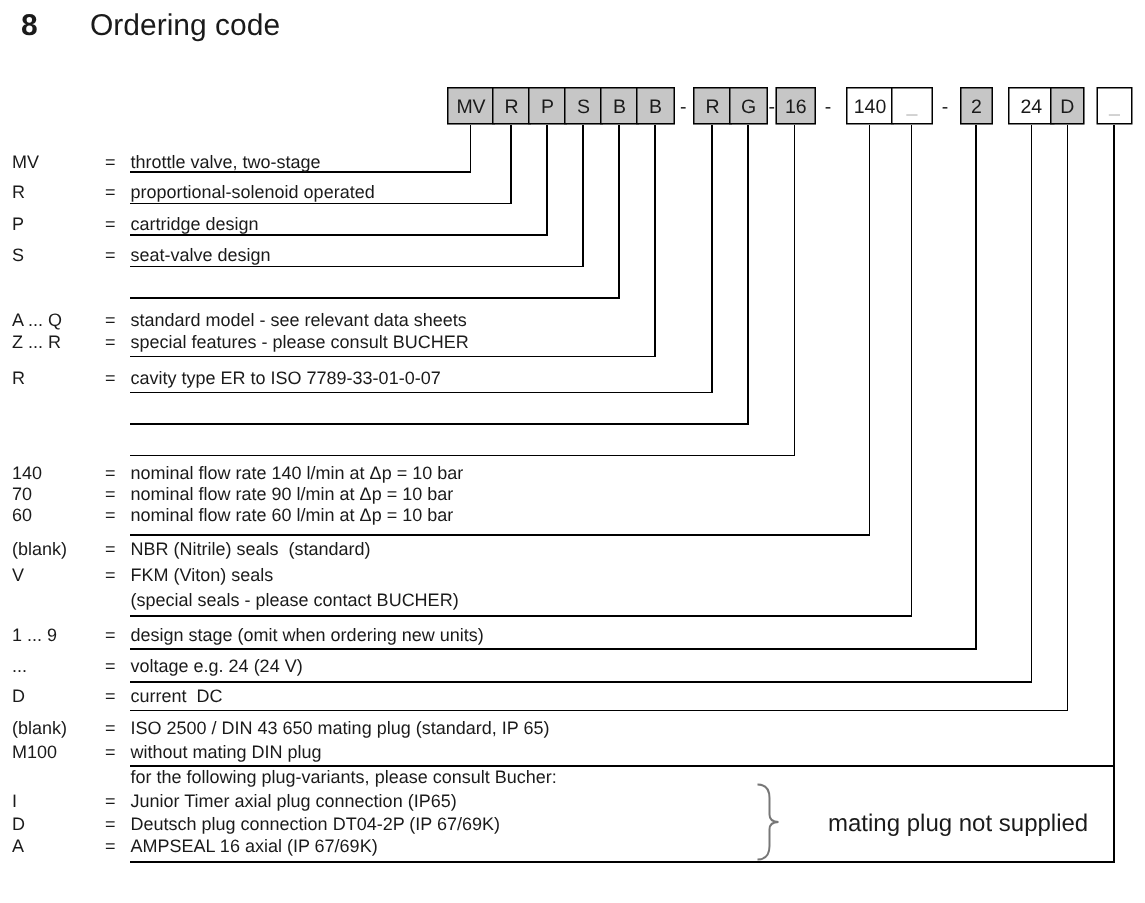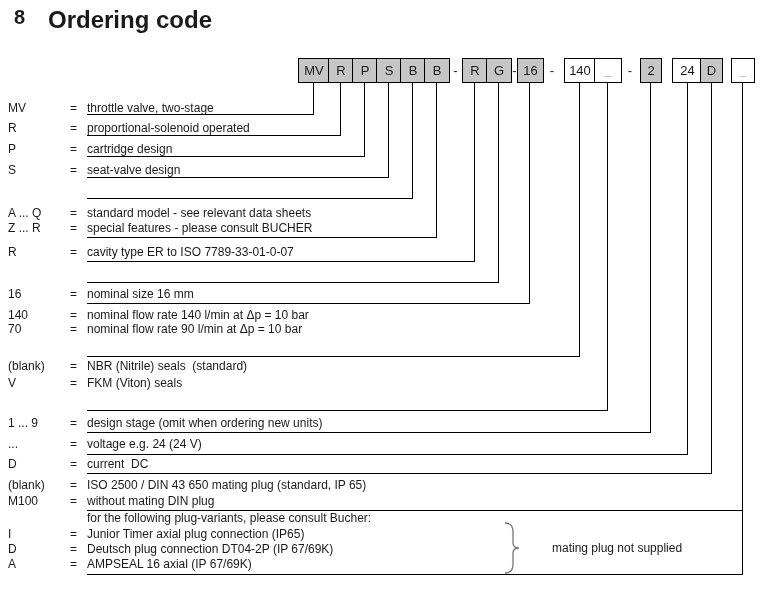--- a/index.html
+++ b/index.html
@@ -1,31 +1,31 @@
 <!DOCTYPE html>
 <html><head>
 <meta charset="utf-8">
 <style>
   html,body{margin:0;padding:0;background:#fff;}
   #page{position:relative;width:763px;height:602px;background:#fff;overflow:hidden;
         font-family:"Liberation Sans","DejaVu Sans",sans-serif;color:#1a1a1a;}
   .title-num{position:absolute;left:14px;top:6px;font-size:20px;font-weight:bold;}
-  .title-txt{position:absolute;left:48px;top:6px;font-size:24px;font-weight:bold;}
+  .title-txt{position:absolute;left:60px;top:6px;font-size:20px;font-weight:normal;}
   .cbox{position:absolute;top:58px;height:23px;border:1px solid #000;text-align:center;
         font-size:13px;line-height:23px;background:#c6c6c6;}
   .cbox.white{background:#fff;}
   .cbox.ph{color:#8f8f8f;font-weight:bold;}
   .csep{position:absolute;top:58px;height:25px;font-size:13px;line-height:25px;text-align:center;}
   .row{position:absolute;left:8px;font-size:12px;white-space:pre;line-height:14px;}
   .code{display:inline-block;width:62px;vertical-align:top;}
   .eq{display:inline-block;width:17px;vertical-align:top;}
   .desc{display:inline-block;vertical-align:top;}
   .desc b{font-weight:normal;}
   svg.lines{position:absolute;left:0;top:0;pointer-events:none;}
-  .bracket-note{position:absolute;left:528px;top:541px;font-size:12px;padding-left:24px;}
+  .bracket-note{position:absolute;left:528px;top:541px;font-size:16px;padding-left:24px;}
 </style>
 </head>
 <body>
 
 <div id="page">
 
   <div class="title-num">8</div>
   <div class="title-txt">Ordering code</div>
 
   <svg class="lines" width="763" height="602" shape-rendering="crispEdges" stroke="#000" stroke-width="1" fill="none">
@@ -67,25 +67,26 @@
   <div class="cbox" style="left:700px;width:21px">D</div>
   <div class="cbox white ph" style="left:731px;width:22px">_</div>
 
   <div class="row" style="top:101px"><span class="code">MV</span><span class="eq">=</span><span class="desc"><span>throttle valve, two-stage</span><b></b><span></span></span></div>
   <div class="row" style="top:121px"><span class="code">R</span><span class="eq">=</span><span class="desc"><span>proportional-solenoid operated</span><b></b><span></span></span></div>
   <div class="row" style="top:142px"><span class="code">P</span><span class="eq">=</span><span class="desc"><span>cartridge design</span><b></b><span></span></span></div>
   <div class="row" style="top:163px"><span class="code">S</span><span class="eq">=</span><span class="desc"><span>seat-valve design</span><b></b><span></span></span></div>
   <div class="row" style="top:206px"><span class="code">A ... Q</span><span class="eq">=</span><span class="desc"><span>standard model - see relevant data sheets</span><b></b><span></span></span></div>
   <div class="row" style="top:221px"><span class="code">Z ... R</span><span class="eq">=</span><span class="desc"><span>special features - please consult BUCHER</span><b></b><span></span></span></div>
   <div class="row" style="top:245px"><span class="code">R</span><span class="eq">=</span><span class="desc"><span>cavity type ER to ISO 7789-33-01-0-07</span><b></b><span></span></span></div>
-  <div class="row" style="top:287px"><span class="code">16</span><span class="eq">=</span><span class="desc"><span>nominal size 16 mm</span><b></b><span></span></span></div>
   <div class="row" style="top:308px"><span class="code">140</span><span class="eq">=</span><span class="desc"><span>nominal flow rate 140 l/min at Δp = 10 bar</span><b></b><span></span></span></div>
   <div class="row" style="top:322px"><span class="code">70</span><span class="eq">=</span><span class="desc"><span>nominal flow rate 90 l/min at Δp = 10 bar</span><b></b><span></span></span></div>
+  <div class="row" style="top:336px"><span class="code">60</span><span class="eq">=</span><span class="desc"><span>nominal flow rate 60 l/min at Δp = 10 bar</span><b></b><span></span></span></div>
   <div class="row" style="top:359px"><span class="code">(blank)</span><span class="eq">=</span><span class="desc"><span>NBR (Nitrile) seals  </span><b>(standard)</b><span></span></span></div>
   <div class="row" style="top:376px"><span class="code">V</span><span class="eq">=</span><span class="desc"><span>FKM (Viton) seals</span><b></b><span></span></span></div>
+  <div class="row" style="top:393px"><span class="code"></span><span class="eq"></span><span class="desc"><span>(special seals - please contact BUCHER)</span><b></b><span></span></span></div>
   <div class="row" style="top:416px"><span class="code">1 ... 9</span><span class="eq">=</span><span class="desc"><span>design stage (omit when ordering new units)</span><b></b><span></span></span></div>
   <div class="row" style="top:437px"><span class="code">...</span><span class="eq">=</span><span class="desc"><span>voltage e.g. </span><b>24</b><span> (24 V)</span></span></div>
   <div class="row" style="top:457px"><span class="code">D</span><span class="eq">=</span><span class="desc"><span>current  DC</span><b></b><span></span></span></div>
   <div class="row" style="top:478px"><span class="code">(blank)</span><span class="eq">=</span><span class="desc"><span>ISO 2500 / DIN 43 650 mating plug (</span><b>standard, IP 65</b><span>)</span></span></div>
   <div class="row" style="top:494px"><span class="code">M100</span><span class="eq">=</span><span class="desc"><span>without mating DIN plug</span><b></b><span></span></span></div>
   <div class="row" style="top:511px"><span class="code"></span><span class="eq"></span><span class="desc"><span>for the following plug-variants, please consult Bucher:</span><b></b><span></span></span></div>
   <div class="row" style="top:527px"><span class="code">I</span><span class="eq">=</span><span class="desc"><span>Junior Timer axial plug connection (IP65)</span><b></b><span></span></span></div>
   <div class="row" style="top:542px"><span class="code">D</span><span class="eq">=</span><span class="desc"><span>Deutsch plug connection DT04-2P (IP 67/69K)</span><b></b><span></span></span></div>
   <div class="row" style="top:557px"><span class="code">A</span><span class="eq">=</span><span class="desc"><span>AMPSEAL 16 axial (IP 67/69K)</span><b></b><span></span></span></div>
 

